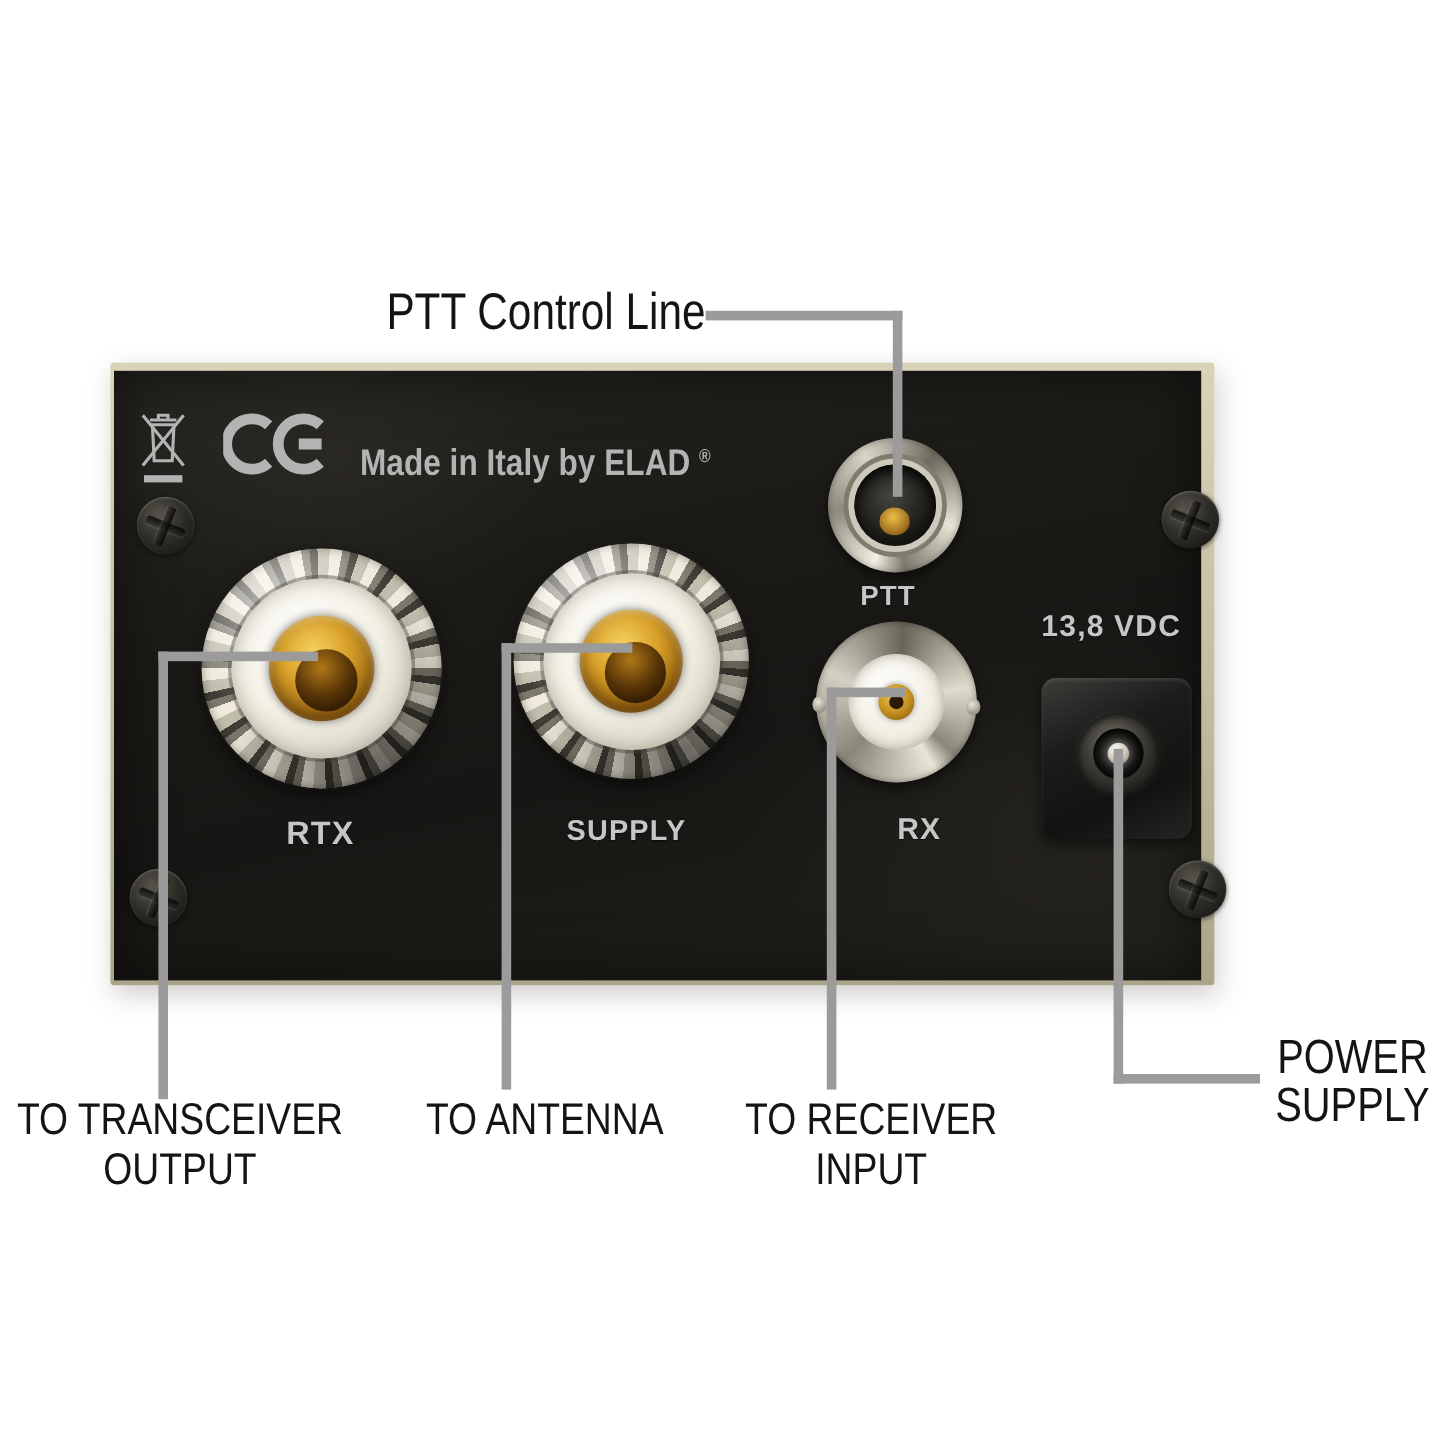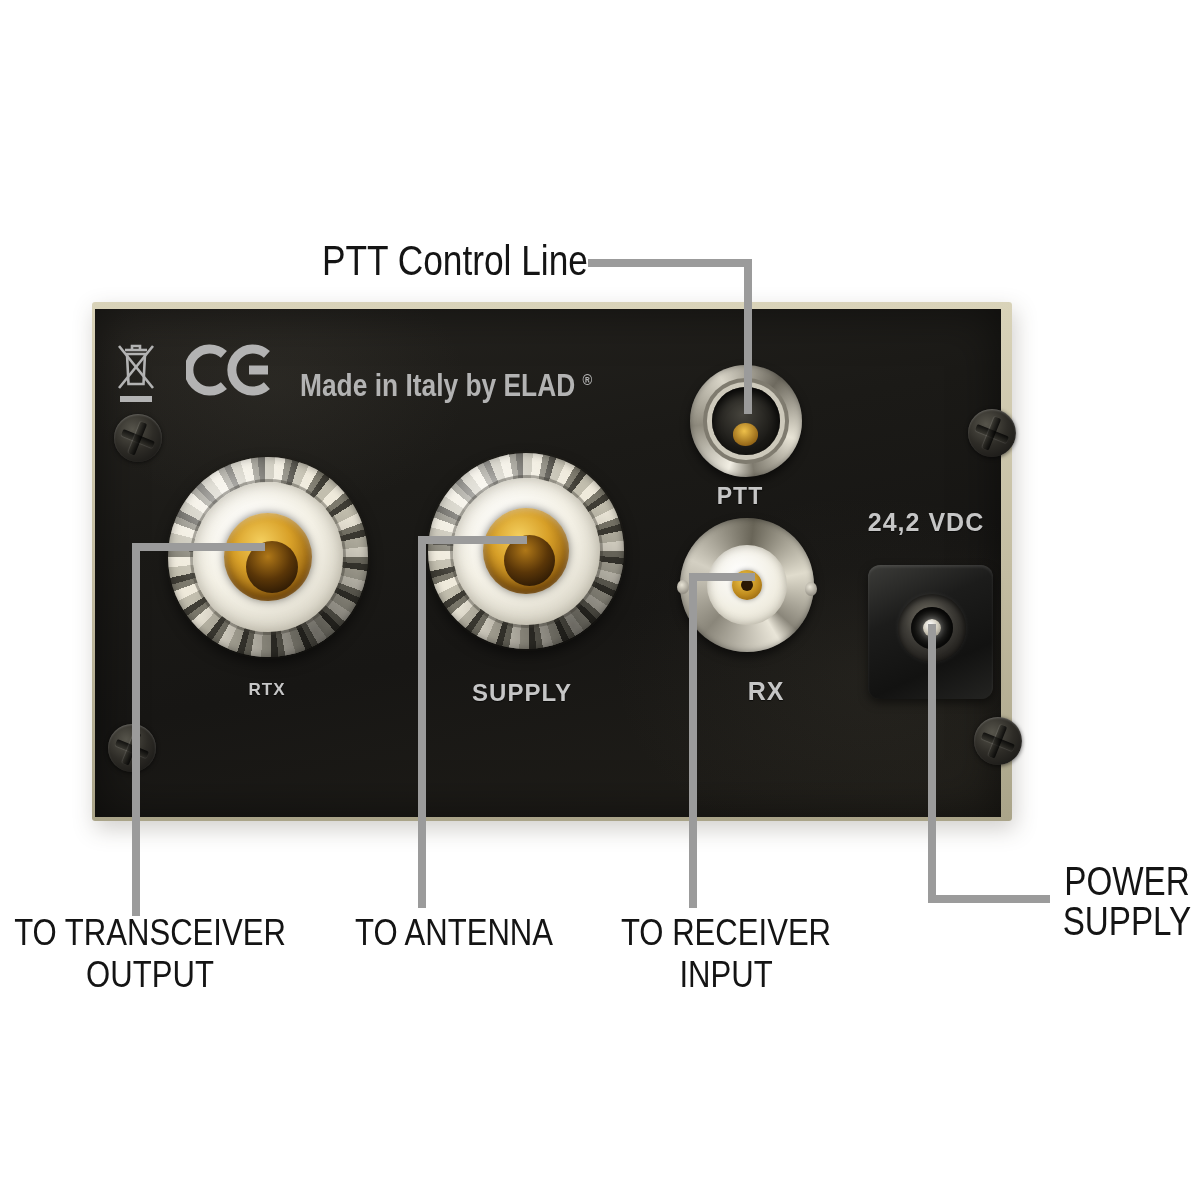--- a/index.html
+++ b/index.html
@@ -224,24 +224,24 @@
       </div>
 
       <div class="dcjack" style="left:773px;top:256px;width:125px;height:134px;">
         <div class="dc-ring" style="left:30px;top:29px;">
           <div class="dc-hole"></div>
           <div class="dc-pin"></div>
         </div>
       </div>
 
       <div class="silk port-label" style="left:645px;top:176px;font-size:23px;text-align:center;">PTT</div>
-      <div class="silk port-label" style="left:172px;top:372px;font-size:17px;">RTX</div>
+      <div class="silk port-label" style="left:172px;top:372px;font-size:27px;">RTX</div>
       <div class="silk port-label" style="left:427px;top:372px;font-size:24px;">SUPPLY</div>
       <div class="silk port-label" style="left:651px;top:370px;font-size:25px;margin-left:20px;">RX</div>
-      <div class="silk port-label" style="left:831px;top:201px;font-size:25px;">24,2 VDC</div>
+      <div class="silk port-label" style="left:831px;top:201px;font-size:25px;">13,8 VDC</div>
 
     </div>
   </div>
 
   <div class="cl" style="left:588px;top:259px;width:164px;height:8px;"></div>
   <div class="cl" style="left:744px;top:259px;width:8px;height:155px;"></div>
 
   <div class="cl" style="left:132px;top:543px;width:133px;height:8px;"></div>
   <div class="cl" style="left:132px;top:543px;width:8px;height:373px;"></div>
 

